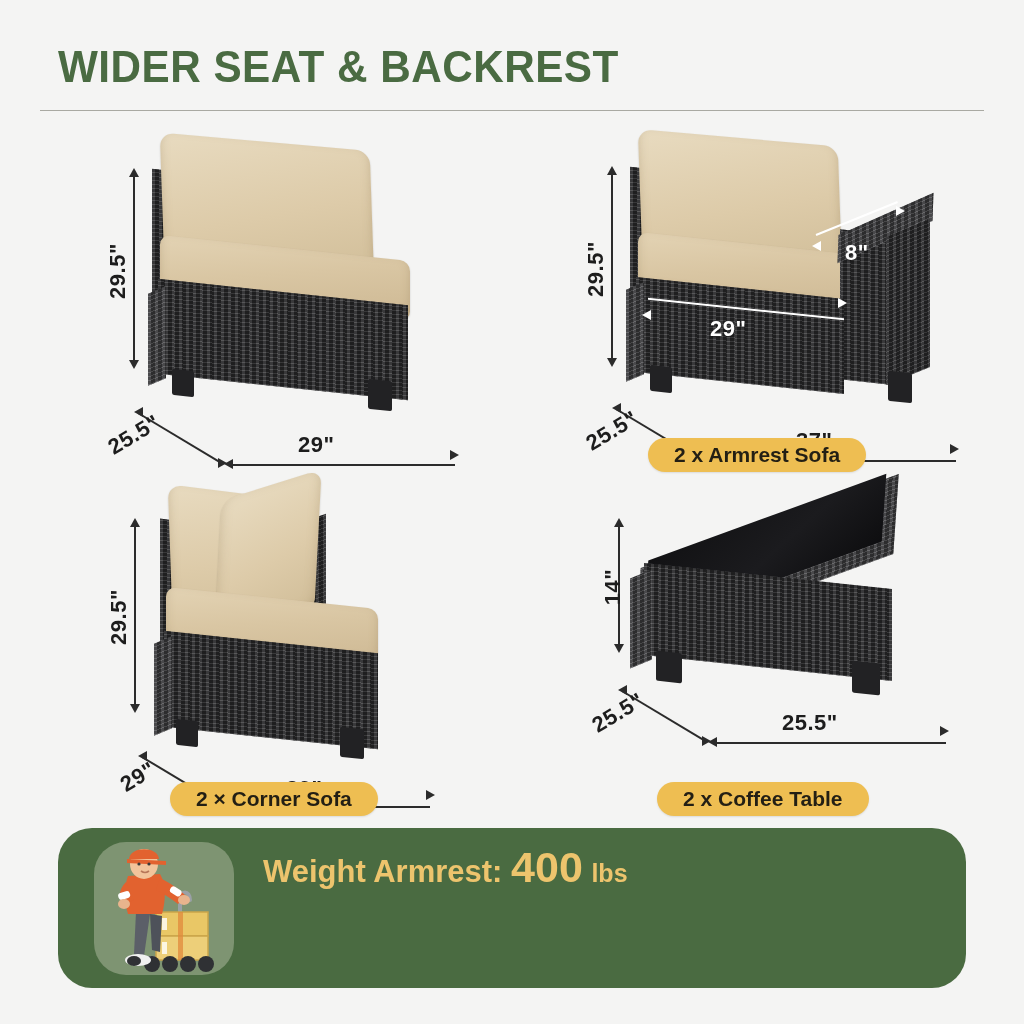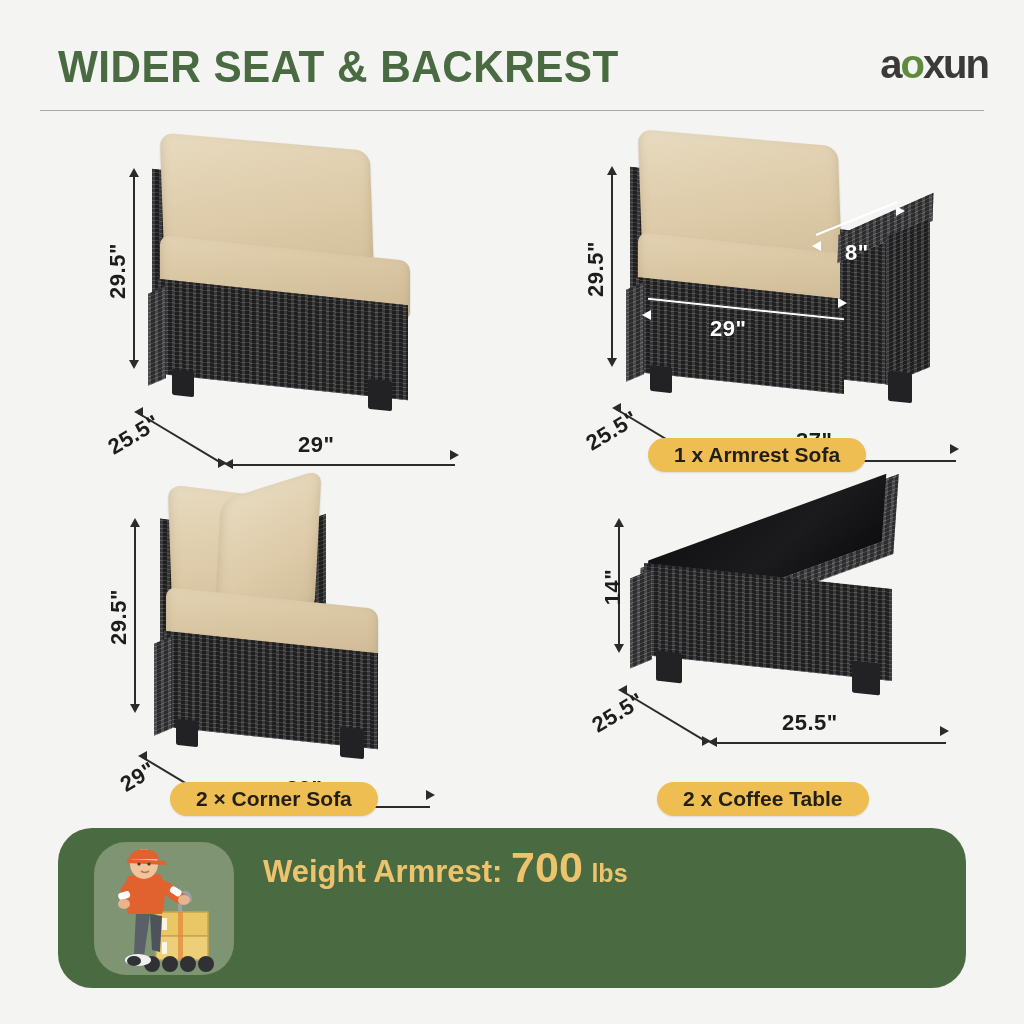--- a/index.html
+++ b/index.html
@@ -123,21 +123,20 @@
   #ship-line{
     margin-top:12px;color:#ffffff;font-size:25px;line-height:1.35;
   }
   #ship-line .hl{color:#edc46d;font-weight:bold;font-size:33px;}
 </style>
 </head>
 <body>
 
 <div id="header">
   <div id="page-title">WIDER SEAT &amp; BACKREST</div>
-  <div id="brand-logo"><span>a</span><span class="g">o</span><span>xun</span></div>
   <div id="header-divider"></div>
 </div>
 
 <div class="panel" id="panel-armless">
   <div class="stage">
 
     <div class="wicker" style="left:122px;top:48px;width:24px;height:200px;transform:skewY(6deg);"></div>
 
     <div class="cushion cushion-back" style="left:132px;top:20px;width:210px;height:130px;transform:skewY(7deg) rotate(-2deg);"></div>
 
@@ -200,21 +199,21 @@
     <div class="dim-line" style="left:96px;top:286px;width:96px;height:2px;transform:rotate(31deg);transform-origin:left center;"></div>
     <div class="arrow left" style="left:92px;top:281px;"></div>
     <div class="arrow right" style="left:176px;top:332px;"></div>
     <div class="dim-label rot30" style="left:44px;top:296px;width:96px;text-align:center;">25.5"</div>
 
     <div class="dim-line h" style="left:188px;top:338px;width:248px;"></div>
     <div class="arrow left" style="left:182px;top:333px;"></div>
     <div class="arrow right" style="left:430px;top:322px;"></div>
     <div class="dim-label" style="left:276px;top:306px;">37"</div>
   </div>
-  <div class="badge" style="left:128px;top:316px;">1 x Armrest Sofa</div>
+  <div class="badge" style="left:128px;top:316px;">2 x Armrest Sofa</div>
 </div>
 
 <div class="panel" id="panel-corner">
   <div class="stage">
 
     <div class="wicker" style="left:130px;top:50px;width:22px;height:190px;transform:skewY(8deg);"></div>
 
     <div class="wicker" style="left:272px;top:48px;width:24px;height:190px;transform:skewY(-20deg);"></div>
 
     <div class="cushion cushion-back" style="left:140px;top:22px;width:120px;height:128px;transform:skewY(9deg) rotate(-2deg);"></div>
@@ -324,17 +323,17 @@
       <path d="M33 17 L72 19 L72 23 L33 21 Z" fill="#e2622f"></path>
 
       <circle cx="45" cy="22" r="1.6" fill="#3a3a3a"></circle>
       <circle cx="55" cy="22" r="1.6" fill="#3a3a3a"></circle>
       <path d="M47 29 Q51 32 55 29" stroke="#b8785a" stroke-width="1.6" fill="none"></path>
     </svg>
   </div>
   <div id="banner-text">
     <div id="weight-line">
       <span>Weight Armrest:</span>
-      <span class="big">700</span>
+      <span class="big">400</span>
       <span class="units">lbs</span>
     </div>
   </div>
 </div>
 
 </body></html>

